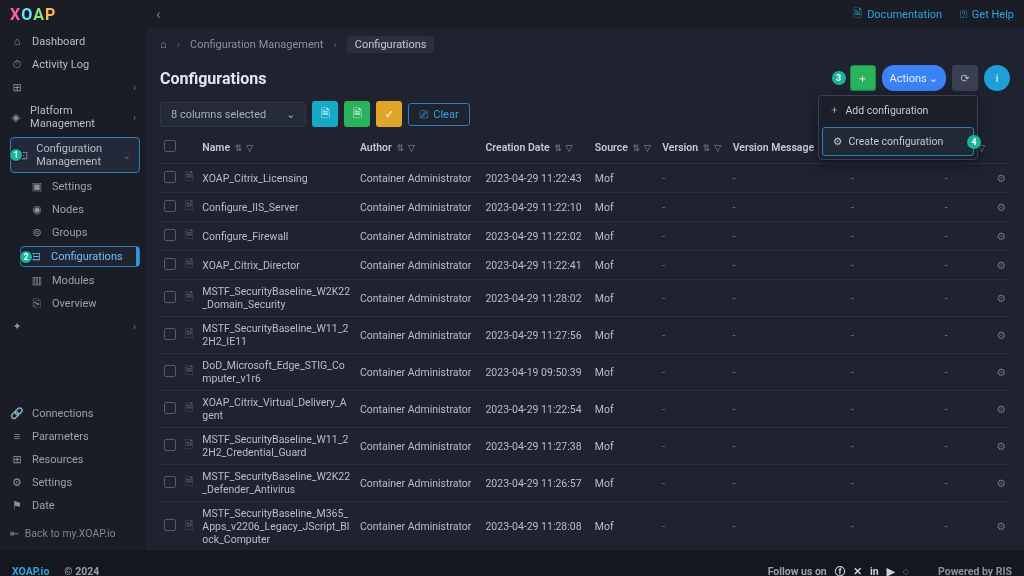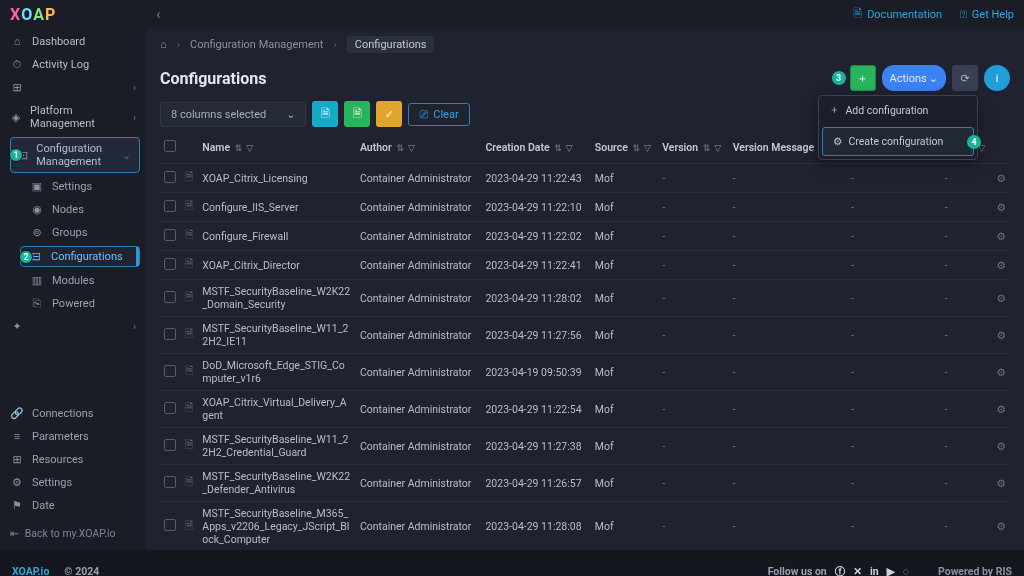--- a/index.html
+++ b/index.html
@@ -158,21 +158,21 @@
       <span>Configurations</span>
       <span class="active-bar"></span>
     </div>
 
     <div class="nav-sub">
         <span class="icon">▥</span>
         <span>Modules</span>
       </div>
     <div class="nav-sub">
         <span class="icon">⎘</span>
-        <span>Powered</span>
+        <span>Overview</span>
       </div>
 
     <div class="nav-item">
         <span class="icon">✦</span>
         <span class="caret">›</span>
       </div>
 
     <div class="sidebar-footer">
       <div class="footer-item">
           <span class="icon">🔗</span>

